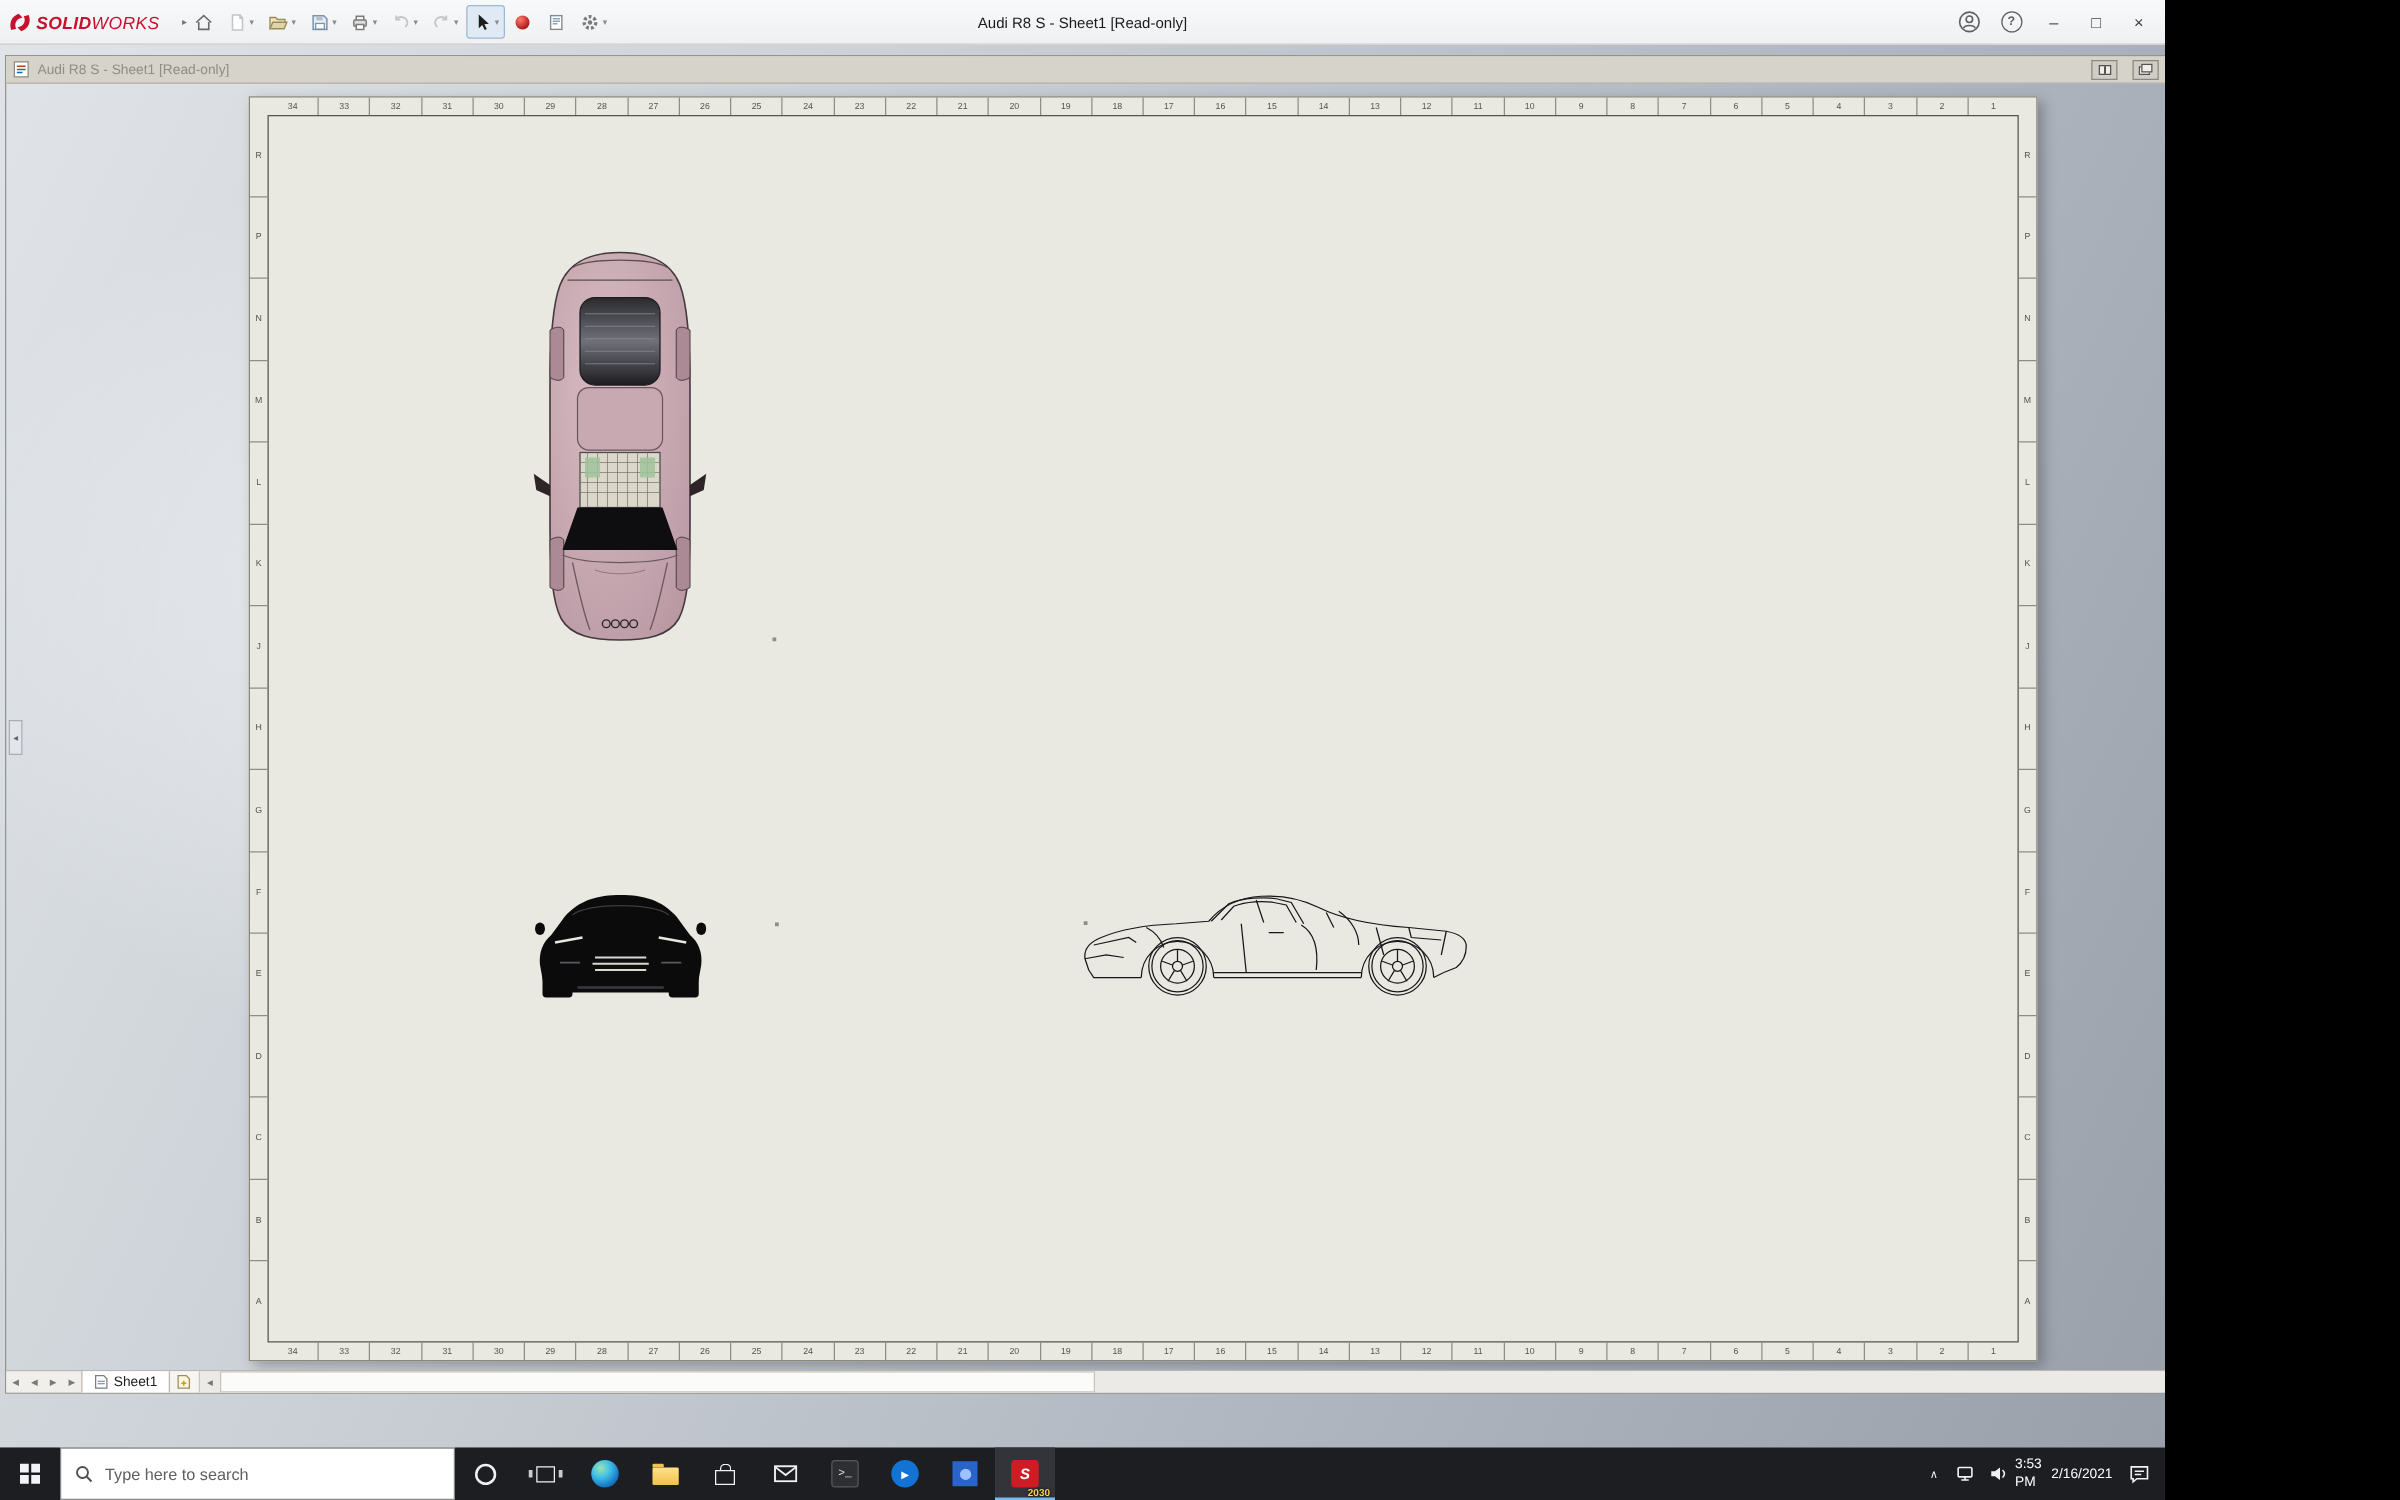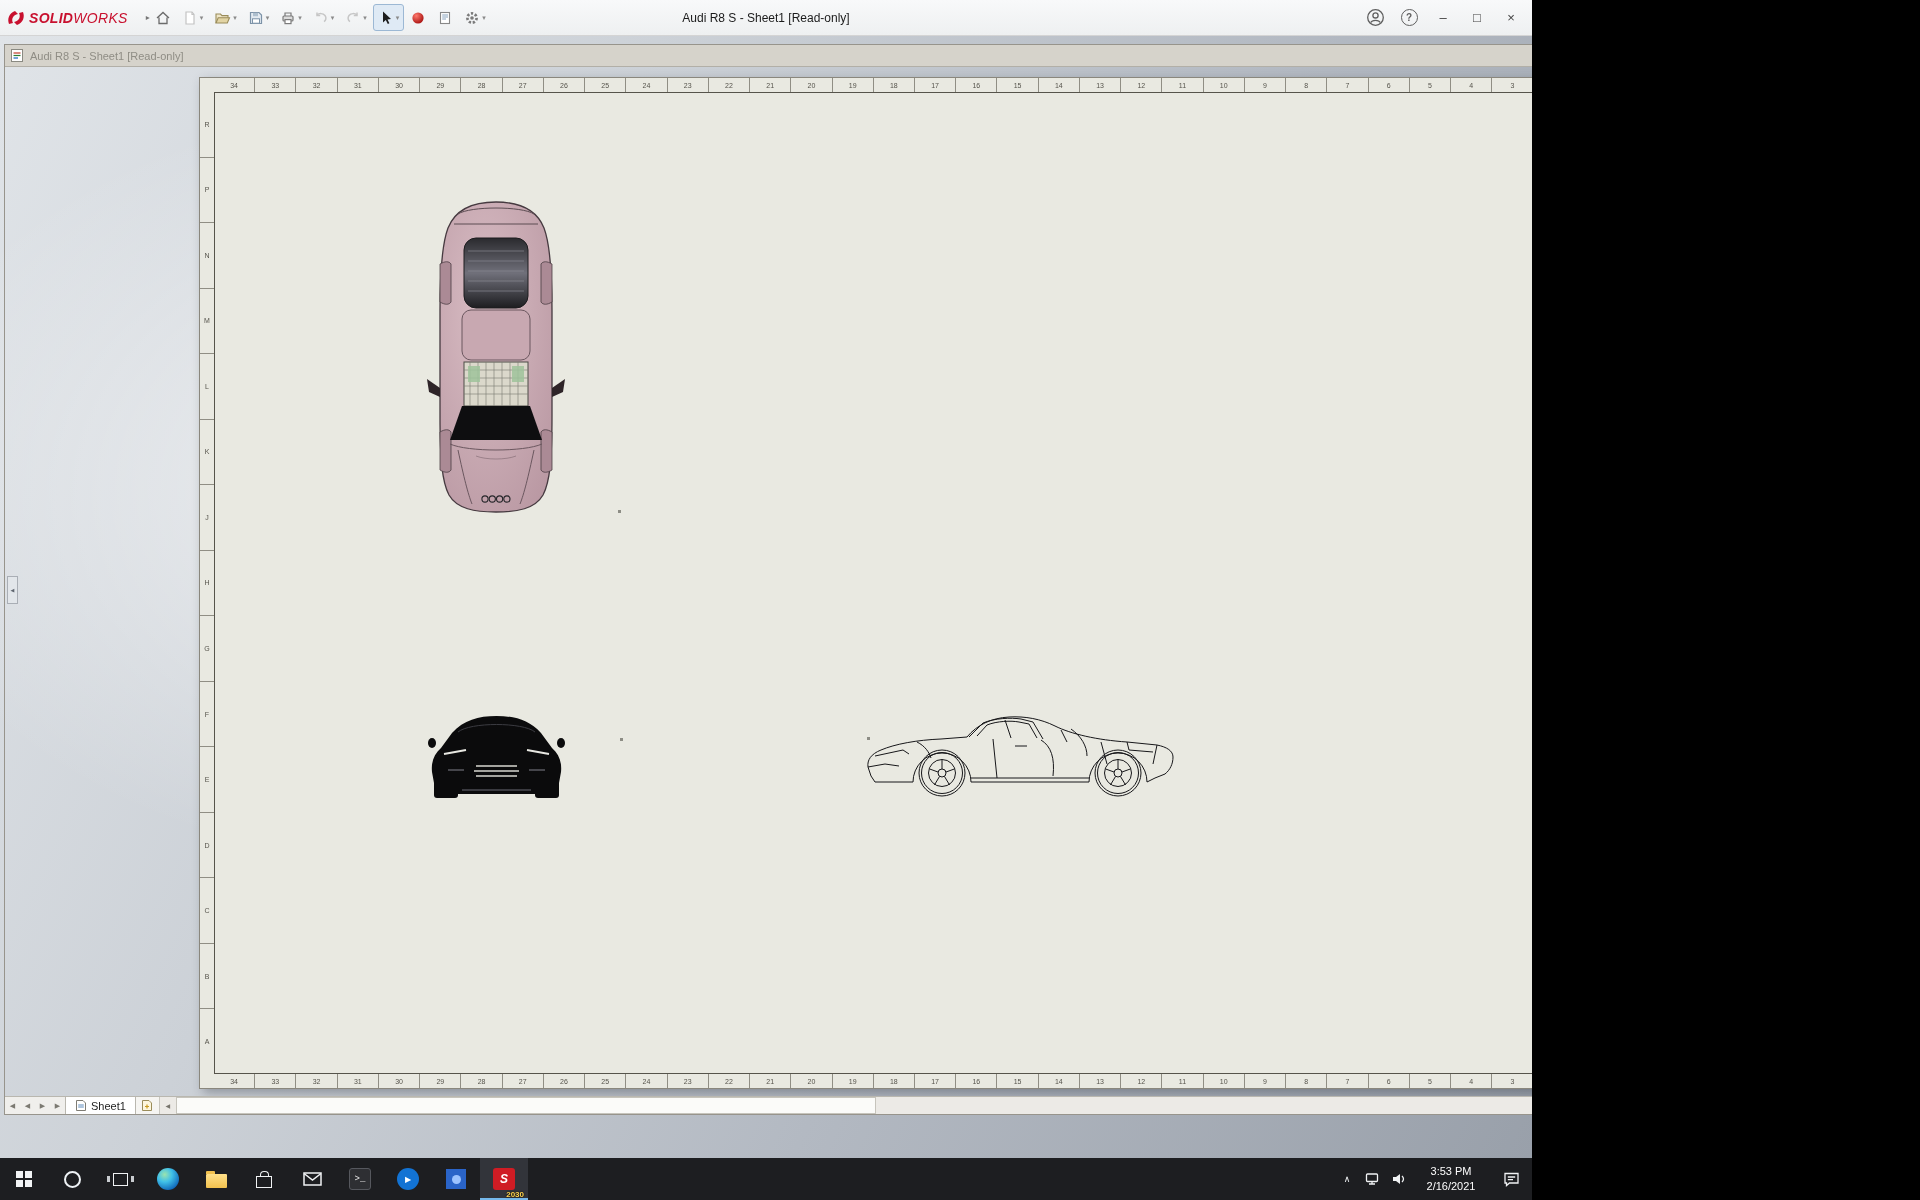--- a/index.html
+++ b/index.html
@@ -1,17 +1,17 @@
 <!DOCTYPE html>
 <html><head>
 <meta charset="utf-8">
 <style>
   *{margin:0;padding:0;box-sizing:border-box;}
   body{font-family:"Liberation Sans",sans-serif;background:#000;}
-  #screen{position:relative;width:1532px;height:1200px;overflow:hidden;background:#aeb4bc;padding-left:20px;}
+  #screen{position:relative;width:1732px;height:1200px;overflow:hidden;background:#aeb4bc;padding-left:20px;}
 
   
   #appbar{position:absolute;top:0;left:0;right:0;height:36px;background:linear-gradient(#f8f9fa,#eef0f1);border-bottom:1px solid #d4d4d4;display:flex;align-items:center;padding:0 6px;z-index:6;}
   .brand{display:flex;align-items:center;gap:3px;margin-right:14px;cursor:pointer;}
   .brand-mark{width:20px;height:18px;}
   .brand-text{font-size:14px;color:#c8102e;font-style:italic;letter-spacing:.3px;white-space:nowrap;}
   .brand-text b{font-weight:bold;}
   .brand-caret{font-size:8px;color:#777;margin-left:4px;}
   .qat{display:flex;align-items:center;gap:1px;}
   .tbtn{height:27px;display:flex;align-items:center;justify-content:center;padding:0 4px;border-radius:3px;border:1px solid transparent;}
@@ -106,21 +106,21 @@
   .store-ic::before{content:"";position:absolute;top:-6px;left:3px;width:7px;height:5px;border:1.6px solid #f0f2f4;border-bottom:none;border-radius:4px 4px 0 0;}
   .term-ic{width:22px;height:22px;background:#2e2f33;border:1px solid #56585e;border-radius:3px;display:flex;align-items:center;justify-content:center;font-family:"Liberation Mono",monospace;font-size:9px;color:#eaeaea;}
   .media-ic{width:22px;height:22px;border-radius:50%;background:#1273d4;display:flex;align-items:center;justify-content:center;font-size:8px;color:#fff;}
   .photos-ic{width:20px;height:20px;background:#2a64c8;display:flex;align-items:center;justify-content:center;}
   .photos-ic i{width:9px;height:9px;background:#9cc3ff;border-radius:50%;display:block;}
   .sw-ic{width:22px;height:22px;background:#cf1c24;border-radius:3px;display:flex;align-items:center;justify-content:center;color:#fff;font-weight:bold;font-size:12px;font-style:italic;}
   .sw-badge{position:absolute;bottom:1px;right:4px;font-size:8px;font-weight:bold;color:#ffd34d;text-shadow:0 0 2px #000;}
   .tray{margin-left:auto;display:flex;align-items:stretch;}
   .trbtn{width:26px;display:flex;align-items:center;justify-content:center;}
   .chev{font-size:9px;color:#eef1f3;}
-  .clock{width:78px;display:flex;flex-direction:column;align-items:center;justify-content:center;font-size:11px;line-height:1.35;color:#fdfdfd;}
+  .clock{width:78px;display:flex;flex-direction:row;align-items:center;justify-content:center;font-size:11px;line-height:1.35;color:#fdfdfd;}
   .acbtn{width:42px;display:flex;align-items:center;justify-content:center;}
 
   .svgicon{display:flex;align-items:center;justify-content:center;}
 </style>
 </head>
 <body>
 
 <div id="screen">
 
   <header id="appbar">
@@ -547,20 +547,29 @@
 
   <footer id="taskbar">
     <div class="tbbtn">
       <span class="winlogo">
           <i></i>
           <i></i>
           <i></i>
           <i></i>
         </span>
     </div>
+    <div id="tsearch">
+      <span class="svgicon">
+        <svg width="15" height="15" viewBox="0 0 15 15" fill="none" stroke="#4f4f4f" stroke-width="1.5">
+            <circle cx="6" cy="6" r="4.4"></circle>
+            <path d="M9.4,9.4 L13.2,13.2"></path>
+          </svg>
+      </span>
+      <input type="text" placeholder="Type here to search" style="">
+    </div>
     <div class="tbbtn">
         <span class="cortana-ring"></span>
       </div>
     <div class="tbbtn">
         <span class="taskview-ic"></span>
       </div>
     <div class="tbbtn">
         <span class="edge-ic"></span>
       </div>
     <div class="tbbtn">

